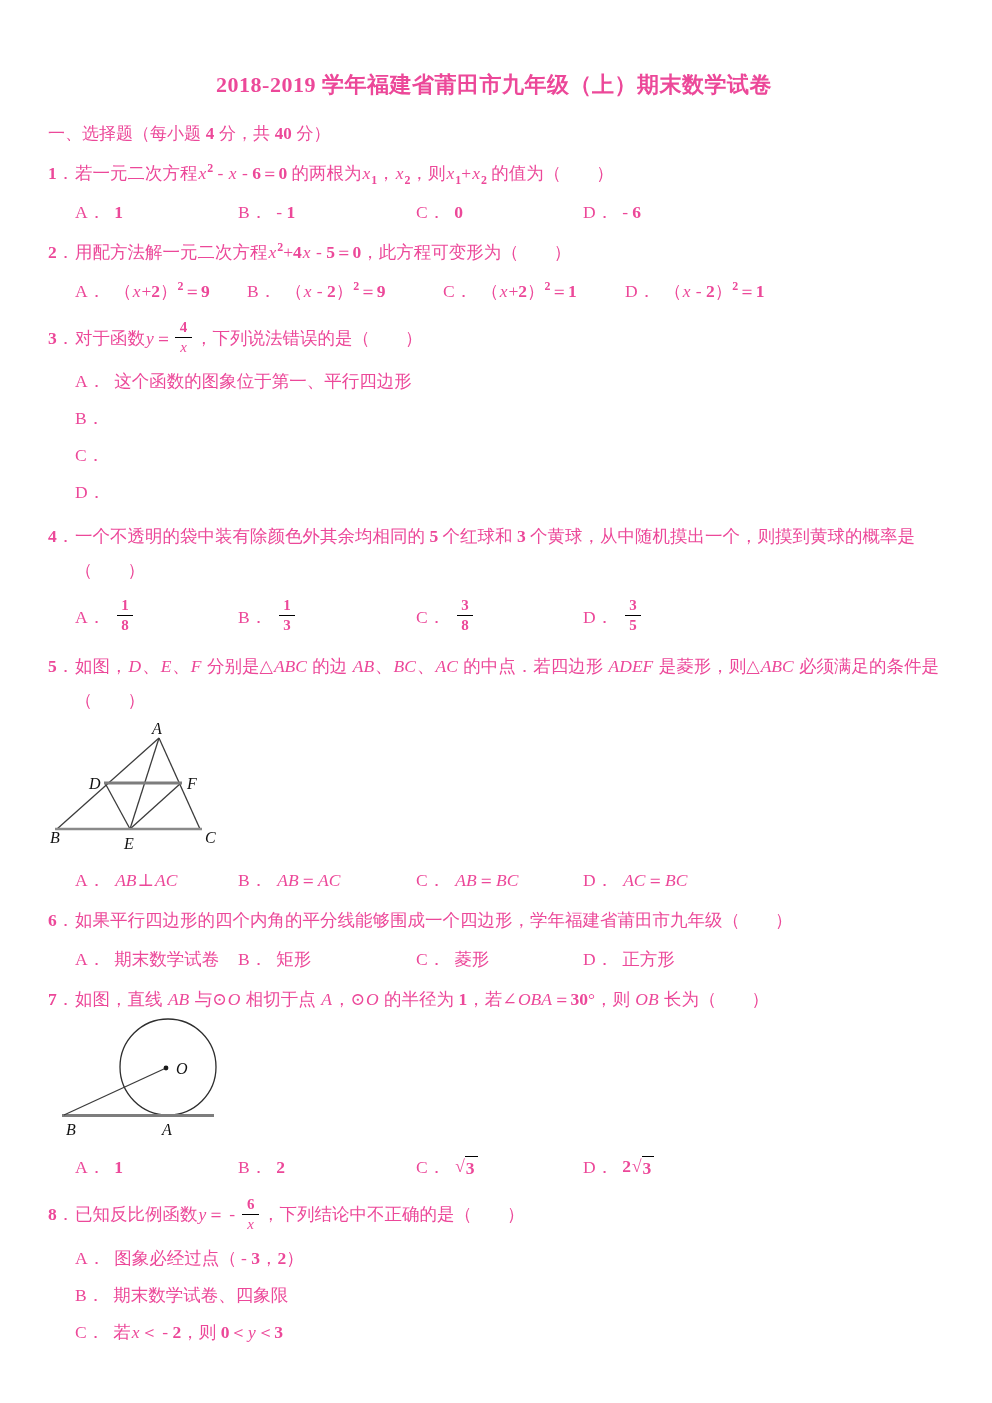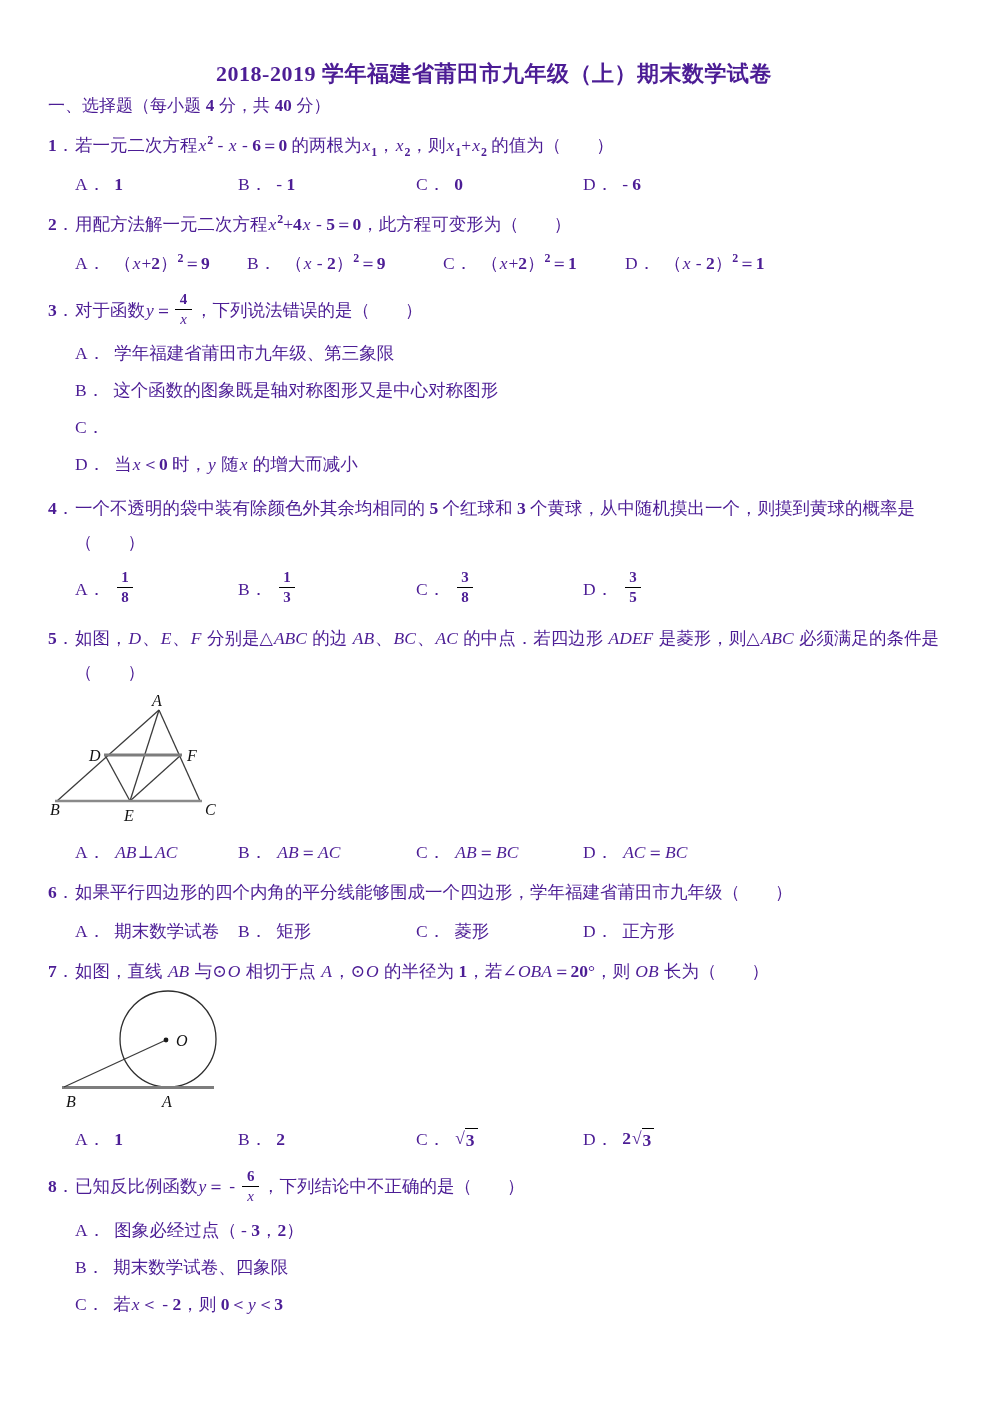--- a/index.html
+++ b/index.html
@@ -3,36 +3,36 @@
 <meta charset="utf-8">
 <style>
   * { box-sizing: border-box; }
   html, body { margin: 0; padding: 0; background: #ffffff; }
   .page {
     position: relative;
     width: 992px;
     height: 1403px;
     margin: 0 auto;
     background: #ffffff;
-    color: #4c1d95;
+    color: #ec4899;
     font-family: "Liberation Serif", "DejaVu Serif", serif;
     font-size: 17.5px;
     overflow: hidden;
-    padding: 44px 52px 0 48px;
+    padding: 55px 52px 0 48px;
   }
   .title {
     margin: 14px 0 0 0;
     text-align: center;
     font-size: 22px;
     font-weight: bold;
     letter-spacing: 0.5px;
     line-height: 32px;
   }
   .section {
-    margin-top: 3px;
+    margin-top: 20px;
     font-family: "Liberation Sans", "DejaVu Sans", sans-serif;
     font-size: 17px;
     line-height: 26px;
   }
   .section b { font-family: "Liberation Serif", serif; }
   .q { display: flex; margin-top: 13px; }
   .qnum { flex: none; width: 27px; line-height: 27px; }
   .qtext { flex: 1; line-height: 27px; }
   .q-multi .qnum, .q-multi .qtext { line-height: 34px; }
   .q-frac .qnum, .q-frac .qtext { line-height: 40px; }
@@ -140,32 +140,30 @@
 
   <div class="q q-frac">
     <span class="qnum"><b>3</b>．</span>
     <span class="qtext">对于函数<em>y</em>＝<span class="frac">
           <span class="fn"><b>4</b></span>
           <span class="fd"><em>x</em></span>
         </span>，下列说法错误的是（　　）</span>
   </div>
   <div class="optline">
       <span class="olabel">A．</span>
-      <span>学年福建省莆田市九年级、第三象限</span>
+      <span>这个函数的图象位于第一、平行四边形</span>
     </div>
   <div class="optline">
       <span class="olabel">B．</span>
-      <span>这个函数的图象既是轴对称图形又是中心对称图形</span>
     </div>
   <div class="optline">
       <span class="olabel">C．</span>
     </div>
   <div class="optline">
       <span class="olabel">D．</span>
-      <span>当<em>x</em>＜<b>0</b> 时，<em>y</em> 随<em>x</em> 的增大而减小</span>
     </div>
 
   <div class="q q-multi">
     <span class="qnum"><b>4</b>．</span>
     <span class="qtext">一个不透明的袋中装有除颜色外其余均相同的 <b>5</b> 个红球和 <b>3</b> 个黄球，从中随机摸出一个，则摸到黄球的概率是（　　）</span>
   </div>
   <div class="opts opts-std">
     <span class="opt">
         <span class="olabel">A．</span>
         <span class="otext"><span class="frac">
@@ -256,21 +254,21 @@
         <span class="otext">菱形</span>
       </span>
     <span class="opt">
         <span class="olabel">D．</span>
         <span class="otext">正方形</span>
       </span>
   </div>
 
   <div class="q">
     <span class="qnum"><b>7</b>．</span>
-    <span class="qtext">如图，直线 <em>AB</em> 与⊙<em>O</em> 相切于点 <em>A</em>，⊙<em>O</em> 的半径为 <b>1</b>，若∠<em>OBA</em>＝<b>20</b>°，则 <em>OB</em> 长为（　　）</span>
+    <span class="qtext">如图，直线 <em>AB</em> 与⊙<em>O</em> 相切于点 <em>A</em>，⊙<em>O</em> 的半径为 <b>1</b>，若∠<em>OBA</em>＝<b>30</b>°，则 <em>OB</em> 长为（　　）</span>
   </div>
 
   <svg class="fig fig-circle" width="180" height="124" viewBox="0 0 180 124">
     <circle cx="114" cy="50" r="48" stroke="#2e2e2e" stroke-width="1.3" fill="none"></circle>
     <line x1="8" y1="98.5" x2="160" y2="98.5" stroke="#7d7d7d" stroke-width="3"></line>
     <line x1="10" y1="98" x2="112" y2="51" stroke="#3c3c3c" stroke-width="1.3"></line>
     <circle cx="112" cy="51" r="2.4" fill="#1a1a1a"></circle>
     <text x="122" y="57">O</text>
     <text x="12" y="118">B</text>
     <text x="108" y="118">A</text>

